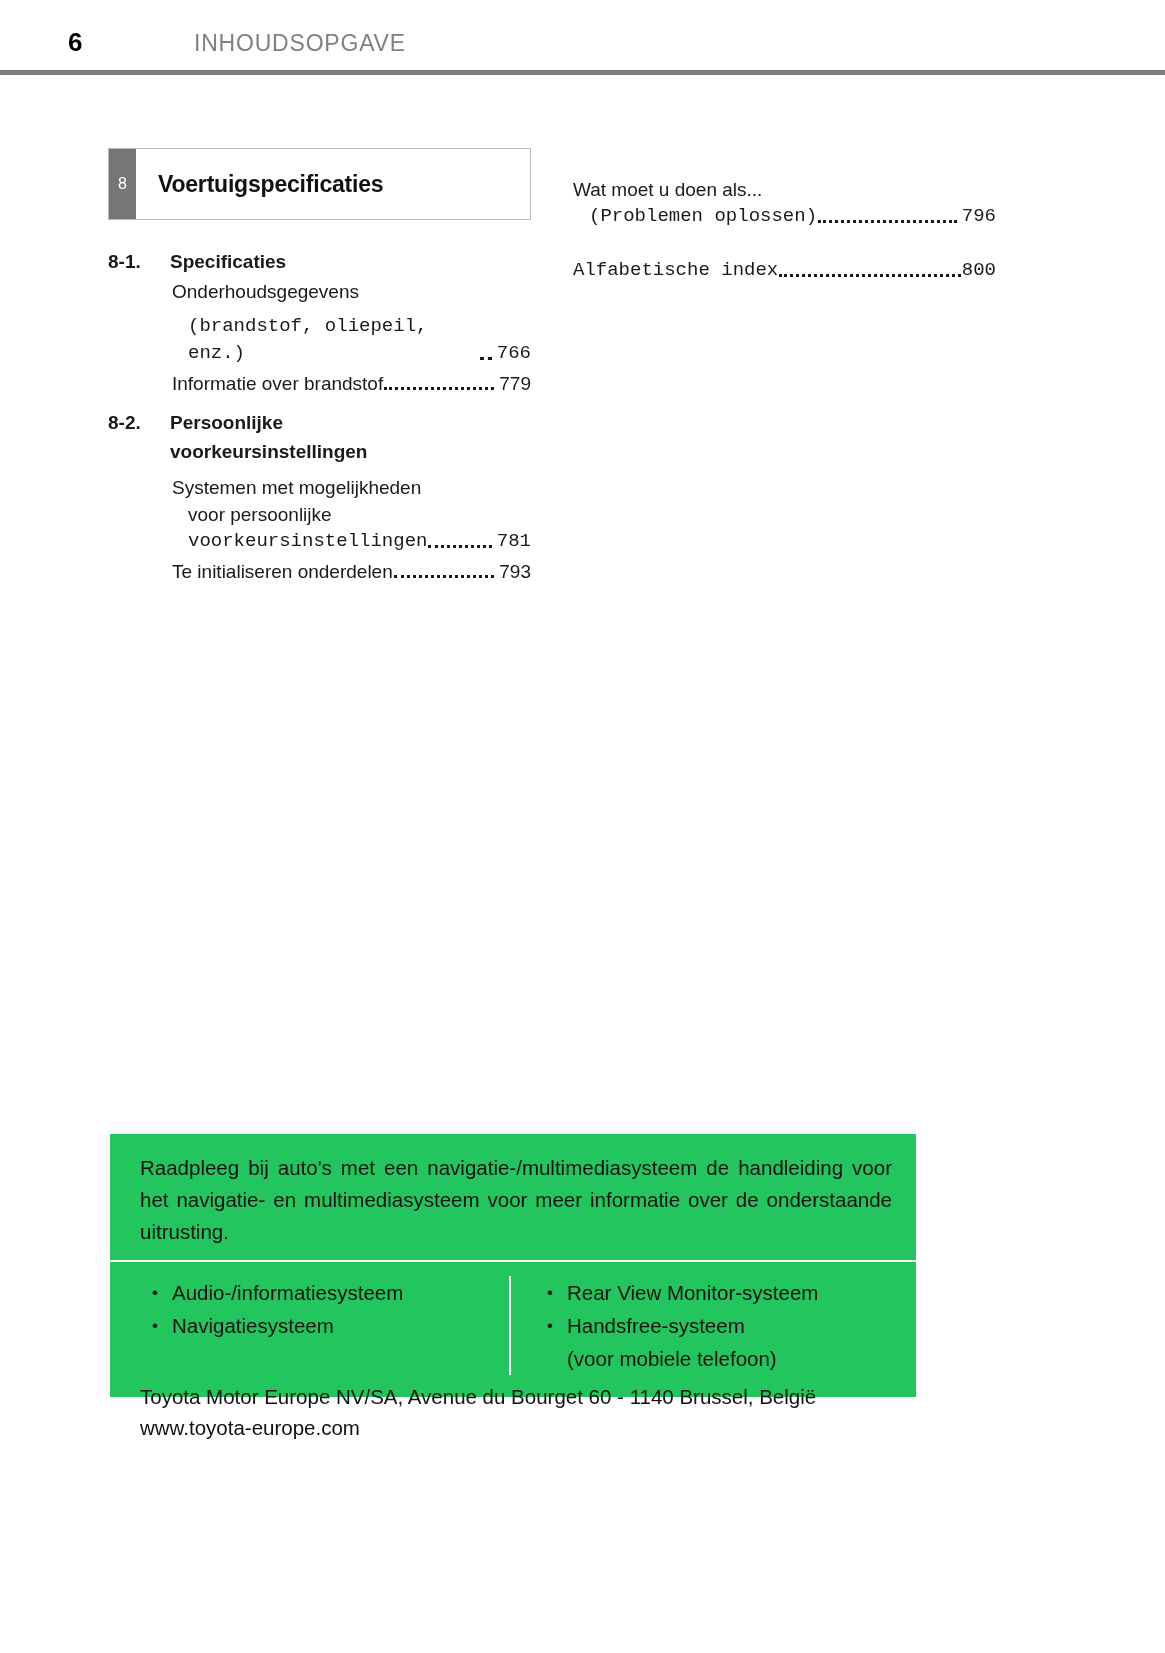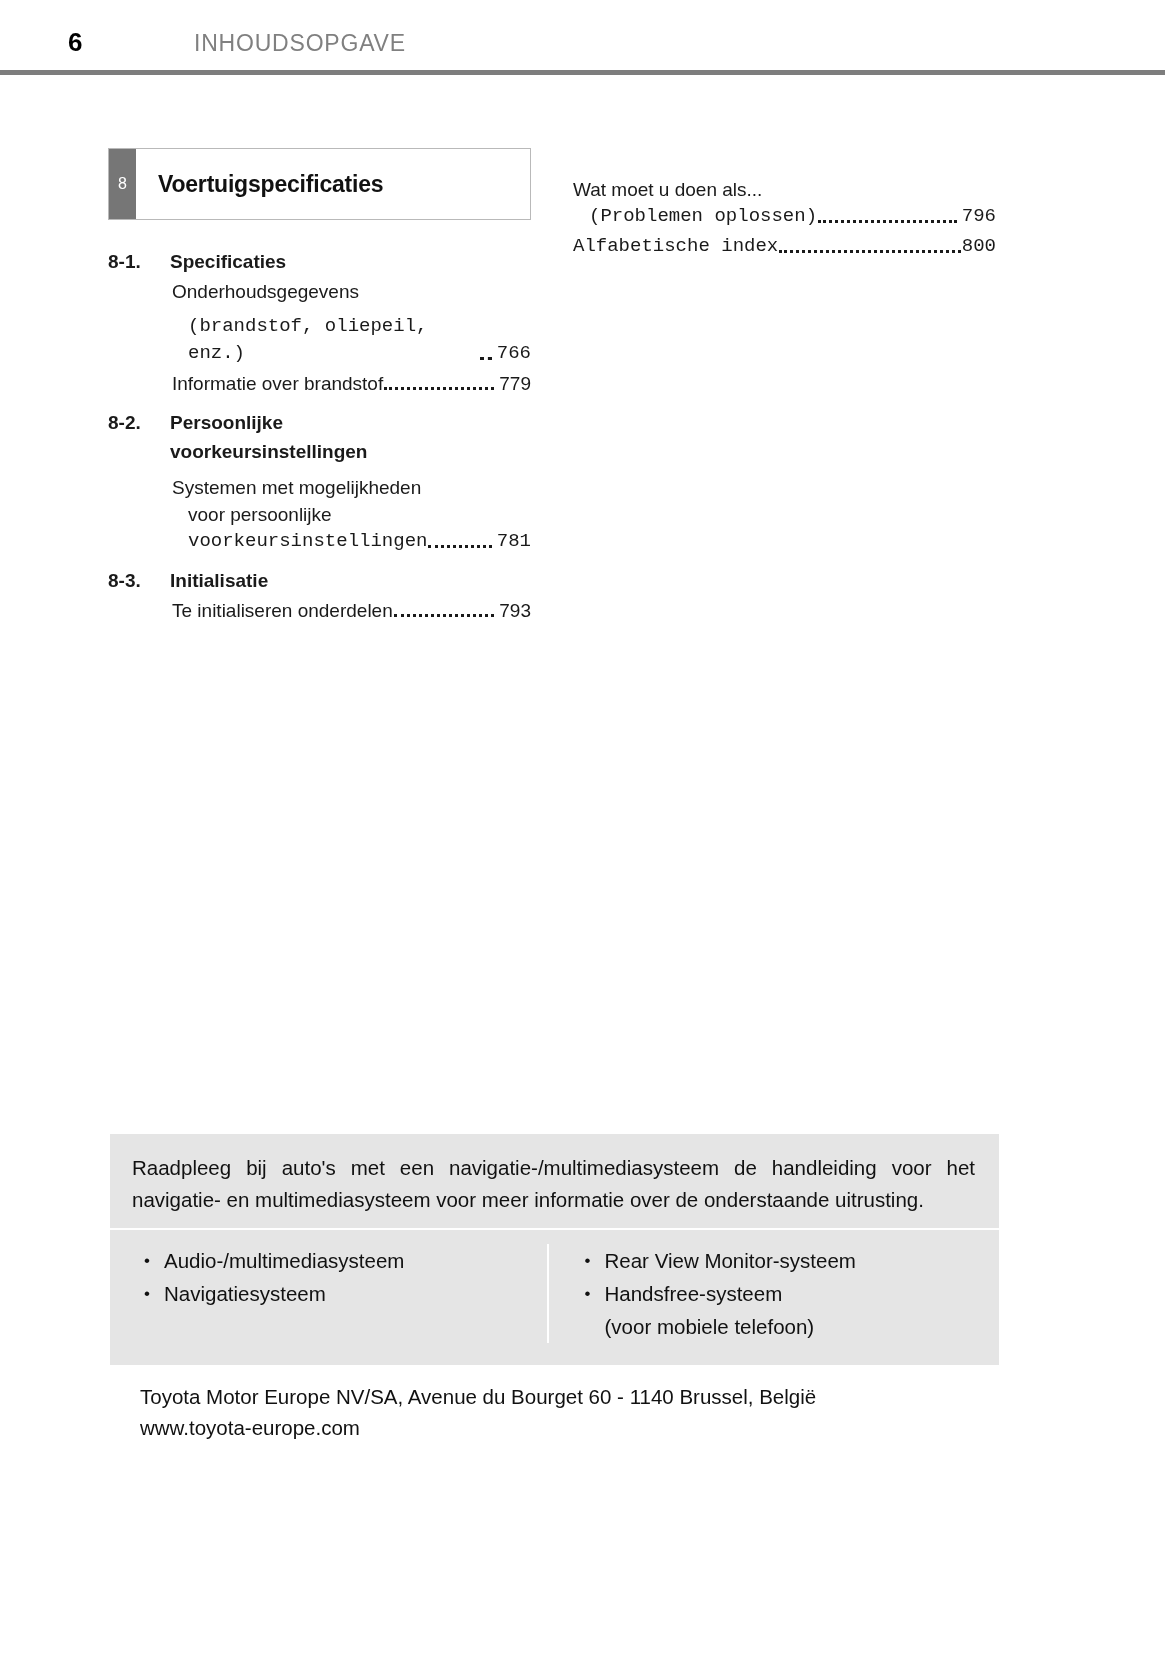--- a/index.html
+++ b/index.html
@@ -124,31 +124,31 @@
     flex: 1 1 auto;
     border-bottom: 3px dotted #1a1a1a;
     margin: 0 1px 7px 1px;
     min-width: 12px;
     height: 1px;
   }
   .toc-page {
     flex: 0 0 auto;
     padding-left: 4px;
   }
-  .toc-entry.tight .toc-page { padding-left: 0; }
+  .toc-entry.tight .toc-page { padding-left: 0; margin-top: 24px; }
 
   
   .info-box {
     position: absolute;
     left: 110px;
     top: 1134px;
-    width: 889px;
-    background: #e5e5e5;
+    width: 806px;
+    background: #22c55e;
     box-sizing: border-box;
-    padding: 18px 24px 6px 8px;
+    padding: 18px 24px 6px 16px;
   }
   .info-paragraph {
     font-size: 20.5px;
     line-height: 32px;
     text-align: justify;
     color: #111111;
     margin: 0 0 12px 0;
     padding-left: 14px;
   }
   .info-divider {
@@ -255,24 +255,20 @@
         <div style="padding-left:16px;">voor persoonlijke</div>
         <div class="toc-entry noindent" style="padding-left:16px;margin-top:0;">
           <span>voorkeursinstellingen</span>
           <span class="toc-leader"></span>
           <span class="toc-page">781</span>
         </div>
       </div>
     </div>
 
     <div class="toc-group">
-      <div class="toc-section-head">
-        <span class="toc-section-num">8-3.</span>
-        <span class="toc-section-name">Initialisatie</span>
-      </div>
       <div class="toc-entry">
         <span>Te initialiseren onderdelen</span>
         <span class="toc-leader"></span>
         <span class="toc-page">793</span>
       </div>
     </div>
 
   </div>
 </div>
 
@@ -297,21 +293,21 @@
   </div>
 </div>
 
 <div class="info-box">
   <p class="info-paragraph">Raadpleeg bij auto's met een navigatie-/multimediasysteem de handleiding voor het navigatie- en multimediasysteem voor meer informatie over de onderstaande uitrusting.</p>
   <div class="info-divider"></div>
   <div class="info-columns">
     <div class="info-col">
       <div class="info-item">
         <span class="info-bullet">•</span>
-        <span class="info-item-text">Audio-/multimediasysteem</span>
+        <span class="info-item-text">Audio-/informatiesysteem</span>
       </div>
       <div class="info-item">
         <span class="info-bullet">•</span>
         <span class="info-item-text">Navigatiesysteem</span>
       </div>
     </div>
     <div class="info-col right-col">
       <div class="info-item">
         <span class="info-bullet">•</span>
         <span class="info-item-text">Rear View Monitor-systeem</span>

